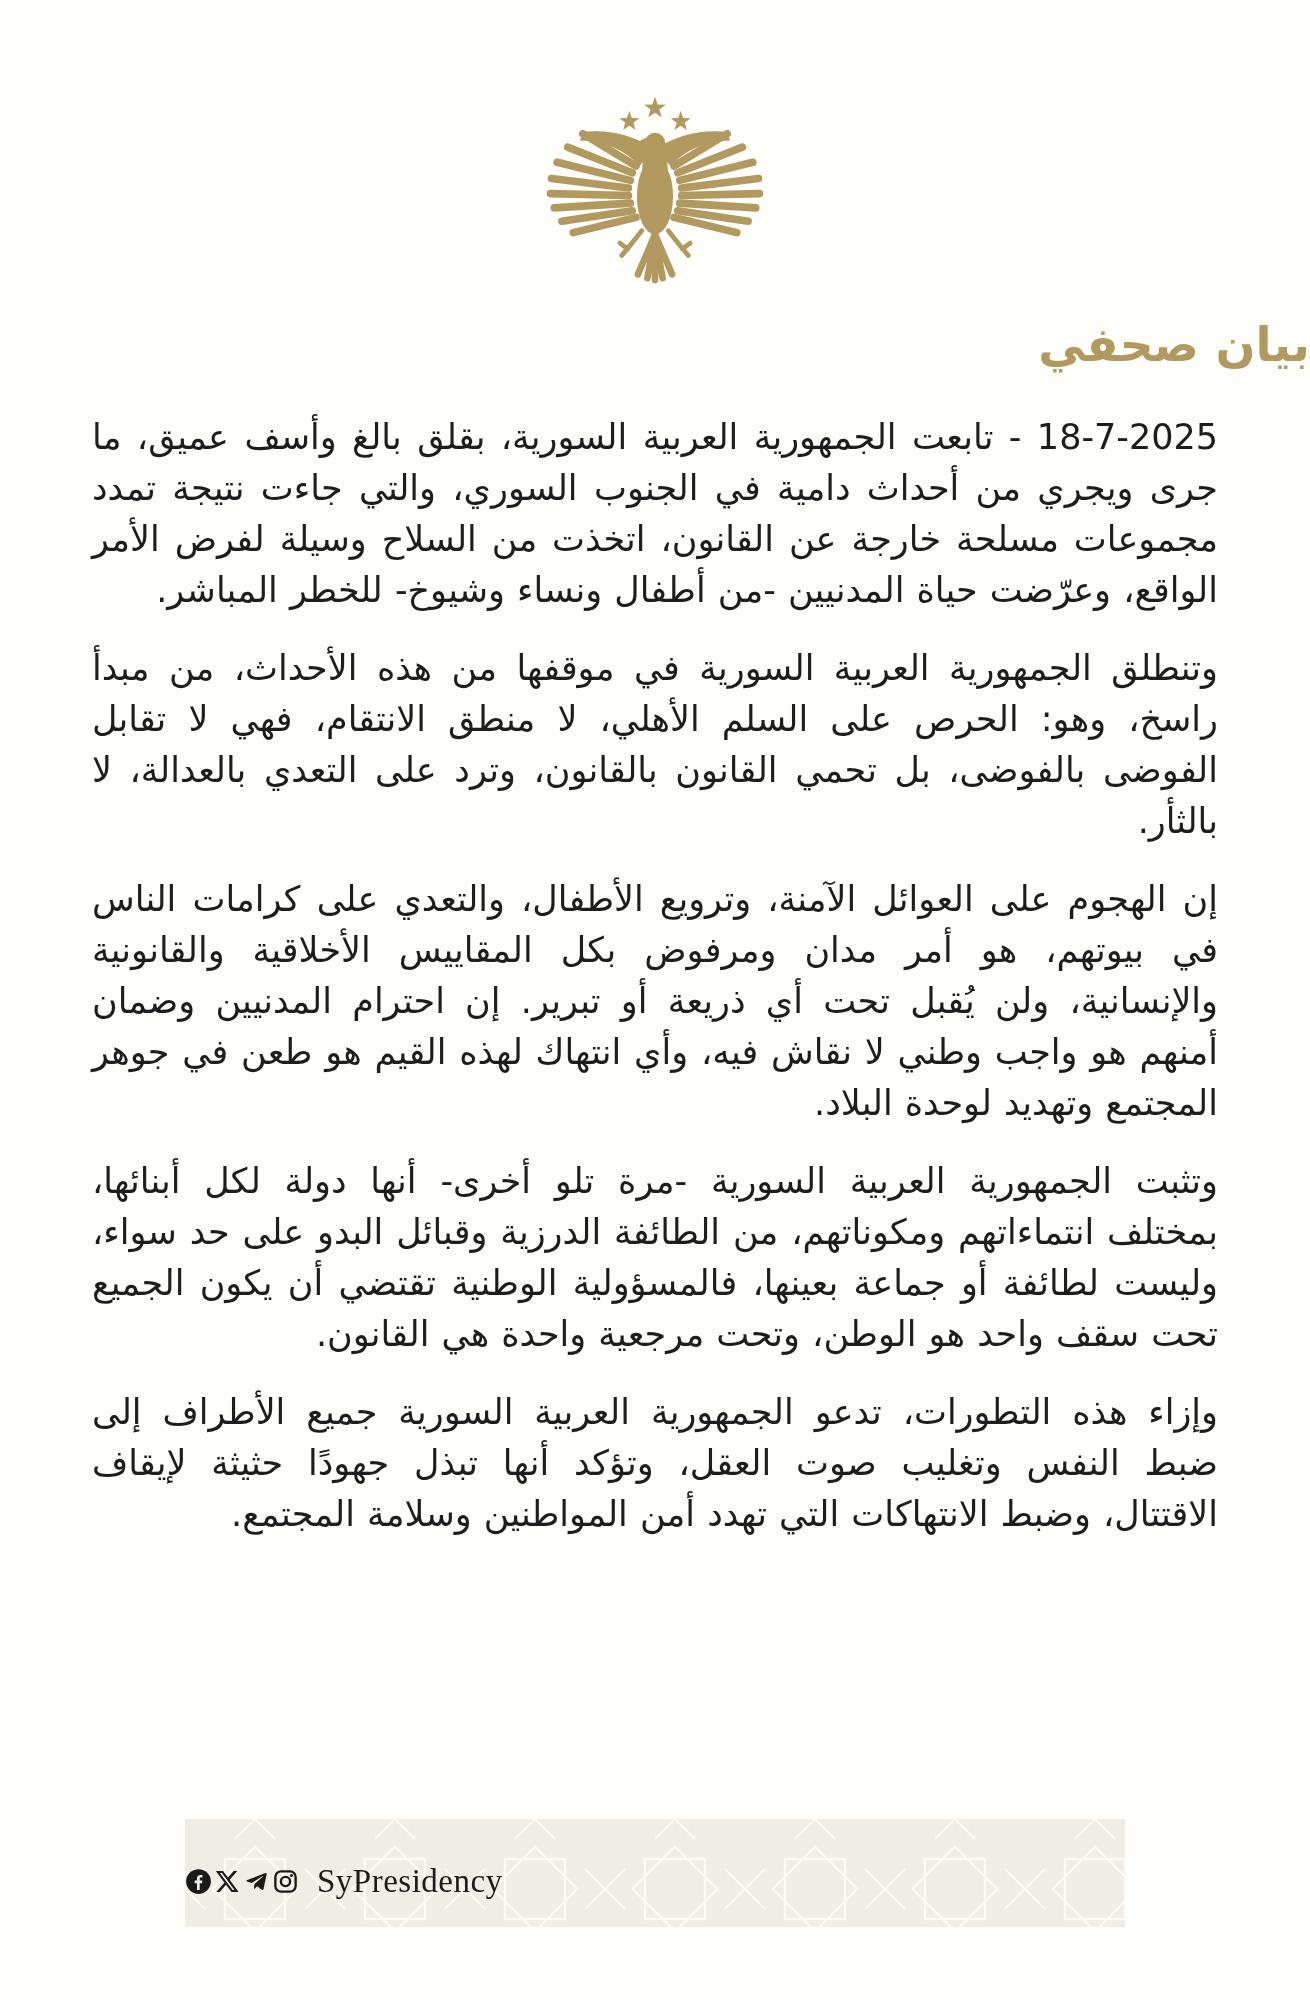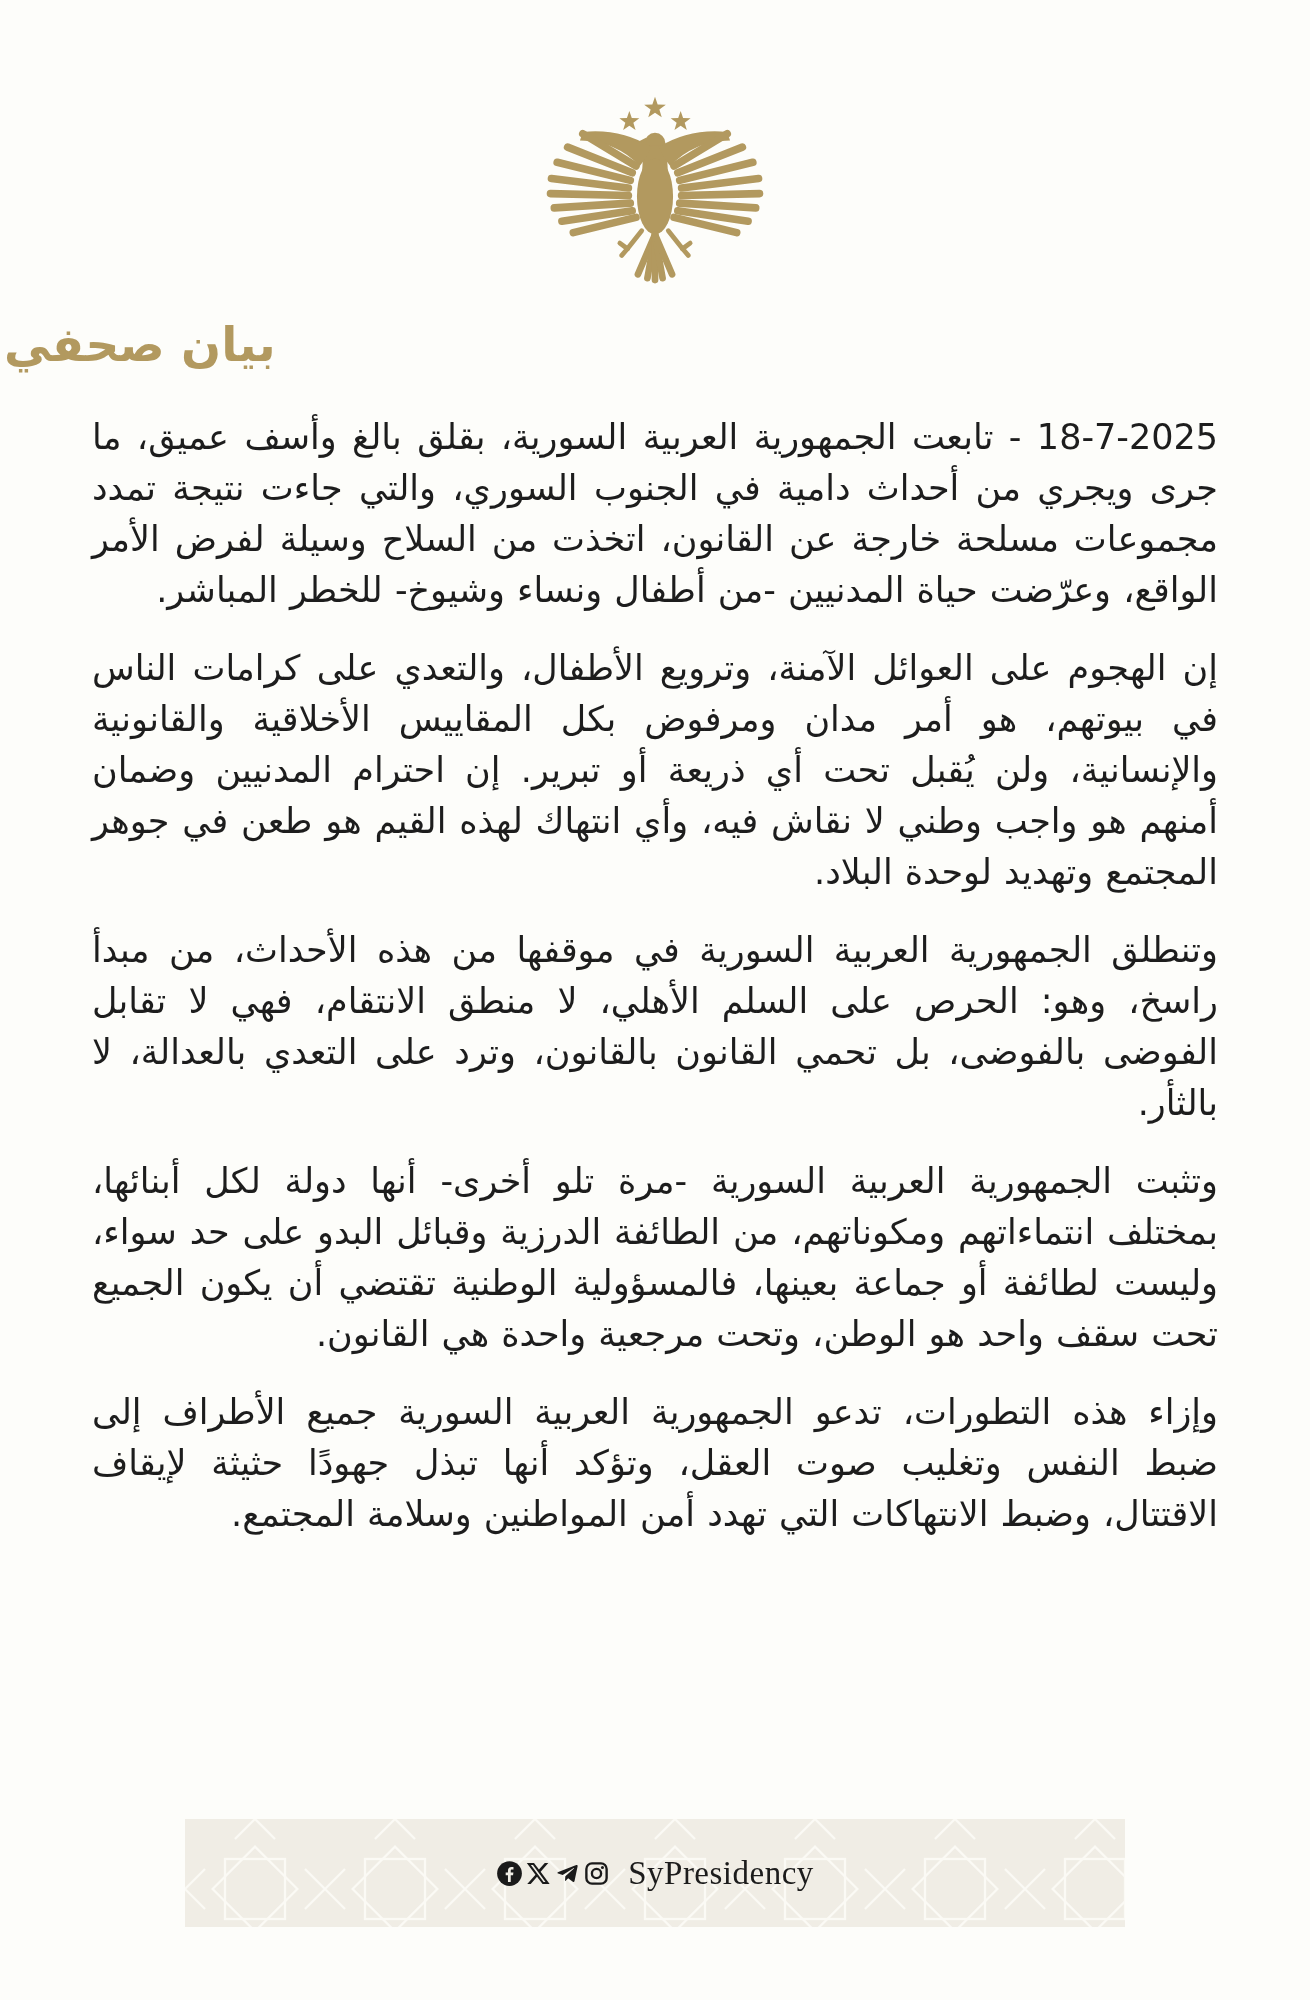--- a/index.html
+++ b/index.html
@@ -11,22 +11,22 @@
     background:#fdfdfa;
     overflow:hidden;
     font-family:"DejaVu Sans",sans-serif;
   }
   .emblem-wrap{
     display:flex;justify-content:center;
     padding-top:92px;
   }
   .eagle{width:228px;height:209px;display:block;}
   .page-title{
-    margin:16px 0 0 4px;
-    text-align:left;
+    margin:16px 0 0 12px;
+    text-align:right;
     font-size:47px;
     font-weight:bold;
     color:#b2995f;
     letter-spacing:0;
   }
   .body-text{
     margin:40px 92px 0 92px;
     direction:rtl;
     text-align:justify;
     color:#1d1d1d;
@@ -50,22 +50,23 @@
     position:absolute;inset:0;
     width:100%;height:100%;
     display:block;
   }
   .footer-row{
     position:relative;
     z-index:2;
     height:100%;
     display:flex;
     align-items:center;
-    justify-content:center;
+    justify-content:flex-start;
     gap:2px;
+    margin-top:8px;
   }
   .social-icon{width:27px;height:27px;display:block;}
   .handle{
     margin-left:16px;
     font-family:"Liberation Serif","DejaVu Serif",serif;
     font-size:33px;
     color:#1c1c1c;
     letter-spacing:0.5px;
     white-space:nowrap;
   }
@@ -123,22 +124,22 @@
           <line x1="91" y1="165" x2="85" y2="172"></line>
         </g>
       </g>
     </svg>
   </div>
 
   <h1 class="page-title">بيان صحفي</h1>
 
   <div class="body-text">
     <p><span class="stmt-date" dir="ltr">18-7-2025</span><span> - تابعت الجمهورية العربية السورية، بقلق بالغ وأسف عميق، ما جرى ويجري من أحداث دامية في الجنوب السوري، والتي جاءت نتيجة تمدد مجموعات مسلحة خارجة عن القانون، اتخذت من السلاح وسيلة لفرض الأمر الواقع، وعرّضت حياة المدنيين -من أطفال ونساء وشيوخ- للخطر المباشر.</span></p>
+    <p>وتنطلق الجمهورية العربية السورية في موقفها من هذه الأحداث، من مبدأ راسخ، وهو: الحرص على السلم الأهلي، لا منطق الانتقام، فهي لا تقابل الفوضى بالفوضى، بل تحمي القانون بالقانون، وترد على التعدي بالعدالة، لا بالثأر.</p>
     <p>إن الهجوم على العوائل الآمنة، وترويع الأطفال، والتعدي على كرامات الناس في بيوتهم، هو أمر مدان ومرفوض بكل المقاييس الأخلاقية والقانونية والإنسانية، ولن يُقبل تحت أي ذريعة أو تبرير. إن احترام المدنيين وضمان أمنهم هو واجب وطني لا نقاش فيه، وأي انتهاك لهذه القيم هو طعن في جوهر المجتمع وتهديد لوحدة البلاد.</p>
-    <p>وتنطلق الجمهورية العربية السورية في موقفها من هذه الأحداث، من مبدأ راسخ، وهو: الحرص على السلم الأهلي، لا منطق الانتقام، فهي لا تقابل الفوضى بالفوضى، بل تحمي القانون بالقانون، وترد على التعدي بالعدالة، لا بالثأر.</p>
     <p>وتثبت الجمهورية العربية السورية -مرة تلو أخرى- أنها دولة لكل أبنائها، بمختلف انتماءاتهم ومكوناتهم، من الطائفة الدرزية وقبائل البدو على حد سواء، وليست لطائفة أو جماعة بعينها، فالمسؤولية الوطنية تقتضي أن يكون الجميع تحت سقف واحد هو الوطن، وتحت مرجعية واحدة هي القانون.</p>
     <p>وإزاء هذه التطورات، تدعو الجمهورية العربية السورية جميع الأطراف إلى ضبط النفس وتغليب صوت العقل، وتؤكد أنها تبذل جهودًا حثيثة لإيقاف الاقتتال، وضبط الانتهاكات التي تهدد أمن المواطنين وسلامة المجتمع.</p>
   </div>
 
   <div class="footer-band">
     <svg class="pattern" aria-hidden="true">
       <defs>
         <pattern id="geo" width="140" height="140" patternUnits="userSpaceOnUse">
           <g stroke="#fbfaf5" stroke-width="2.2" fill="none">
             <rect x="40" y="40" width="60" height="60"></rect>

